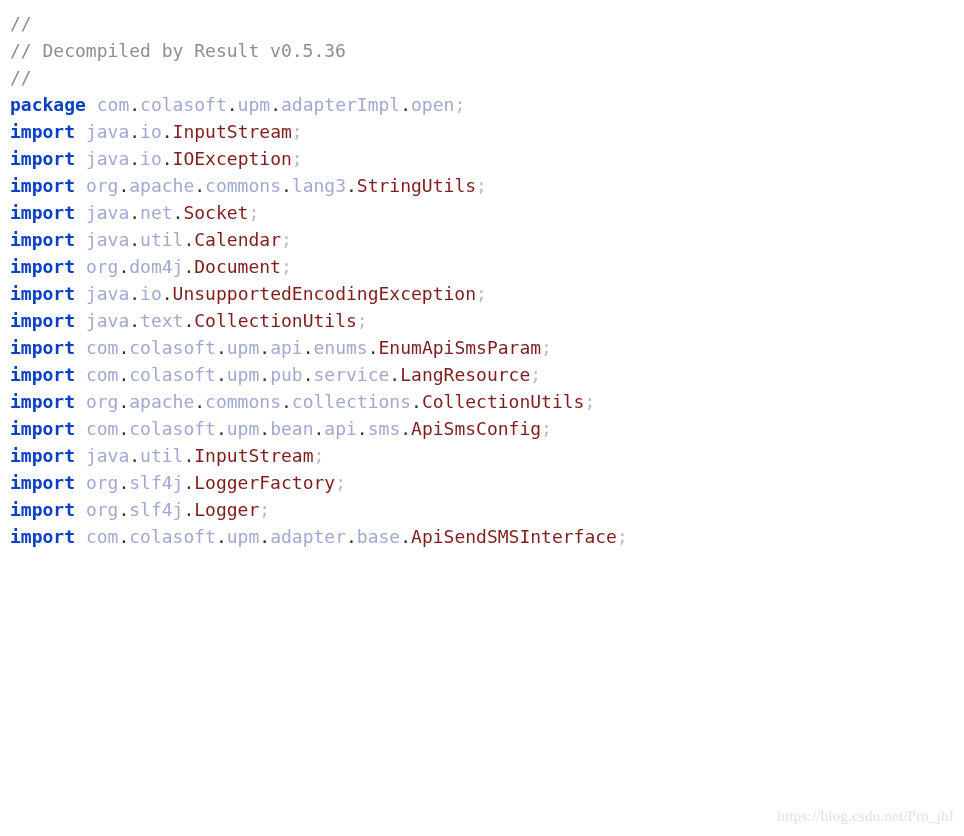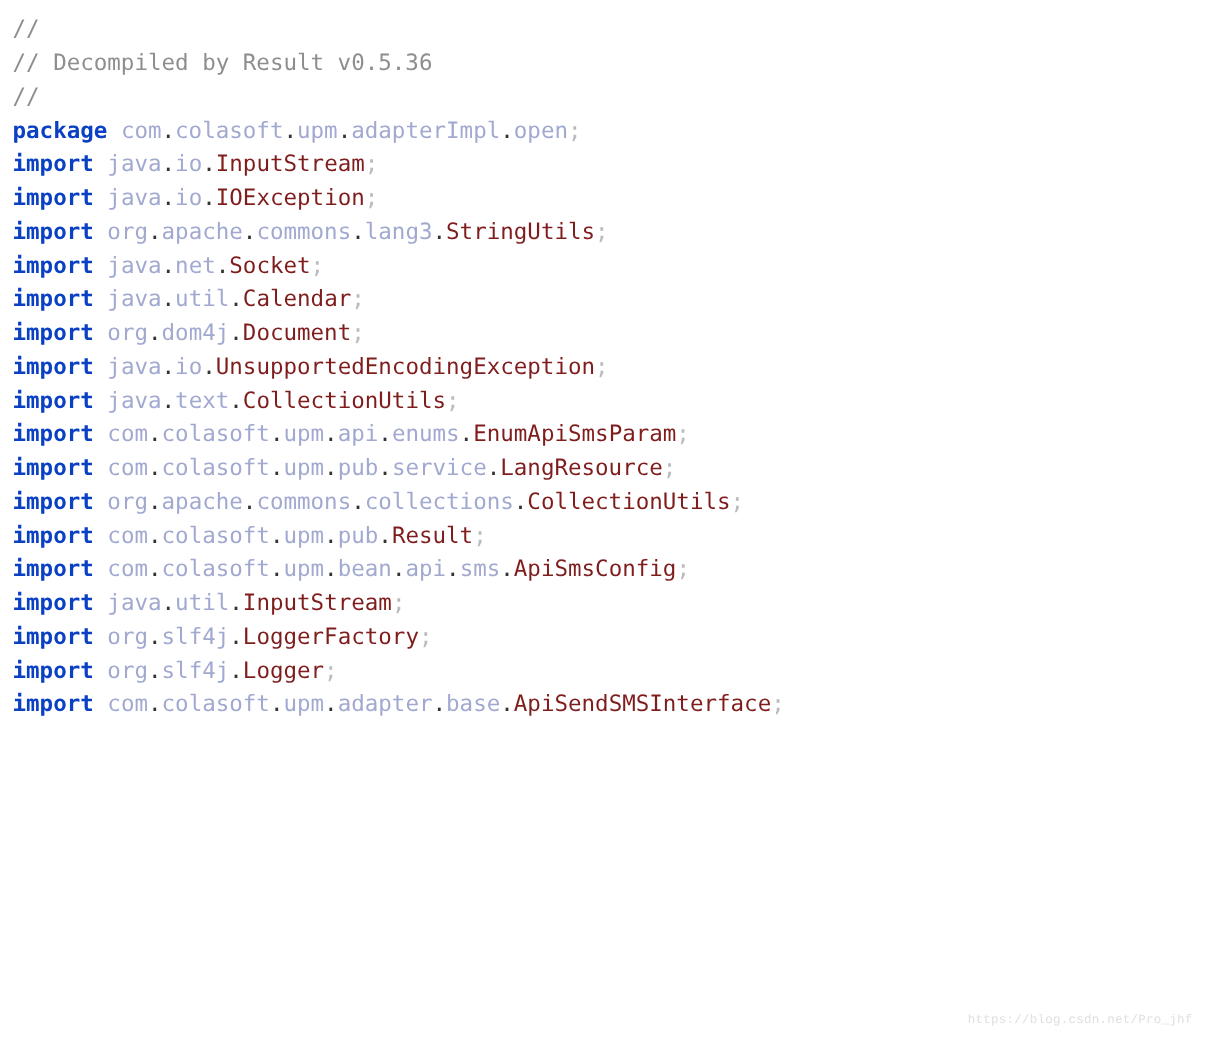--- a/index.html
+++ b/index.html
@@ -19,23 +19,23 @@
   .comment { color: #8e8e8e; }
   .kw-package { color: #0a40c4; font-weight: bold; } 
   .pkg-path { color: #a1a9d0; } 
   .dot { color: #333333; }
   .semi { color: #bbbbbb; }
   .class-name { color: #7f1d1d; } 
   .watermark {
     position: absolute;
     right: 10px;
     bottom: 6px;
-    font-size: 10px;
+    font-size: 15px;
     color: #e0e0e0;
-    font-family: Liberation Mono, monospace;
+    font-family: Liberation Serif, serif;
     letter-spacing: 0.2px;
   }
 </style>
 </head>
 <body>
 
 <div id="code-container">
     <div class="line"><span class="comment">// </span></div>
     <div class="line"><span class="comment">// Decompiled by Result v0.5.36</span></div>
     <div class="line"><span class="comment">// </span></div>
@@ -46,21 +46,20 @@
     <div class="line"><span class="kw-package">import</span> <span class="pkg-path">java</span><span class="dot">.</span><span class="pkg-path">io</span><span class="dot">.</span><span class="class-name">IOException</span><span class="semi">;</span></div>
     <div class="line"><span class="kw-package">import</span> <span class="pkg-path">org</span><span class="dot">.</span><span class="pkg-path">apache</span><span class="dot">.</span><span class="pkg-path">commons</span><span class="dot">.</span><span class="pkg-path">lang3</span><span class="dot">.</span><span class="class-name">StringUtils</span><span class="semi">;</span></div>
     <div class="line"><span class="kw-package">import</span> <span class="pkg-path">java</span><span class="dot">.</span><span class="pkg-path">net</span><span class="dot">.</span><span class="class-name">Socket</span><span class="semi">;</span></div>
     <div class="line"><span class="kw-package">import</span> <span class="pkg-path">java</span><span class="dot">.</span><span class="pkg-path">util</span><span class="dot">.</span><span class="class-name">Calendar</span><span class="semi">;</span></div>
     <div class="line"><span class="kw-package">import</span> <span class="pkg-path">org</span><span class="dot">.</span><span class="pkg-path">dom4j</span><span class="dot">.</span><span class="class-name">Document</span><span class="semi">;</span></div>
     <div class="line"><span class="kw-package">import</span> <span class="pkg-path">java</span><span class="dot">.</span><span class="pkg-path">io</span><span class="dot">.</span><span class="class-name">UnsupportedEncodingException</span><span class="semi">;</span></div>
     <div class="line"><span class="kw-package">import</span> <span class="pkg-path">java</span><span class="dot">.</span><span class="pkg-path">text</span><span class="dot">.</span><span class="class-name">CollectionUtils</span><span class="semi">;</span></div>
     <div class="line"><span class="kw-package">import</span> <span class="pkg-path">com</span><span class="dot">.</span><span class="pkg-path">colasoft</span><span class="dot">.</span><span class="pkg-path">upm</span><span class="dot">.</span><span class="pkg-path">api</span><span class="dot">.</span><span class="pkg-path">enums</span><span class="dot">.</span><span class="class-name">EnumApiSmsParam</span><span class="semi">;</span></div>
     <div class="line"><span class="kw-package">import</span> <span class="pkg-path">com</span><span class="dot">.</span><span class="pkg-path">colasoft</span><span class="dot">.</span><span class="pkg-path">upm</span><span class="dot">.</span><span class="pkg-path">pub</span><span class="dot">.</span><span class="pkg-path">service</span><span class="dot">.</span><span class="class-name">LangResource</span><span class="semi">;</span></div>
     <div class="line"><span class="kw-package">import</span> <span class="pkg-path">org</span><span class="dot">.</span><span class="pkg-path">apache</span><span class="dot">.</span><span class="pkg-path">commons</span><span class="dot">.</span><span class="pkg-path">collections</span><span class="dot">.</span><span class="class-name">CollectionUtils</span><span class="semi">;</span></div>
-    <div class="line"><span class="kw-package">import</span> <span class="pkg-path">com</span><span class="dot">.</span><span class="pkg-path">colasoft</span><span class="dot">.</span><span class="pkg-path">upm</span><span class="dot">.</span><span class="pkg-path">pub</span><span class="dot">.</span><span class="class-name">Result</span><span class="semi">;</span></div>
     <div class="line"><span class="kw-package">import</span> <span class="pkg-path">com</span><span class="dot">.</span><span class="pkg-path">colasoft</span><span class="dot">.</span><span class="pkg-path">upm</span><span class="dot">.</span><span class="pkg-path">bean</span><span class="dot">.</span><span class="pkg-path">api</span><span class="dot">.</span><span class="pkg-path">sms</span><span class="dot">.</span><span class="class-name">ApiSmsConfig</span><span class="semi">;</span></div>
     <div class="line"><span class="kw-package">import</span> <span class="pkg-path">java</span><span class="dot">.</span><span class="pkg-path">util</span><span class="dot">.</span><span class="class-name">InputStream</span><span class="semi">;</span></div>
     <div class="line"><span class="kw-package">import</span> <span class="pkg-path">org</span><span class="dot">.</span><span class="pkg-path">slf4j</span><span class="dot">.</span><span class="class-name">LoggerFactory</span><span class="semi">;</span></div>
     <div class="line"><span class="kw-package">import</span> <span class="pkg-path">org</span><span class="dot">.</span><span class="pkg-path">slf4j</span><span class="dot">.</span><span class="class-name">Logger</span><span class="semi">;</span></div>
     <div class="line"><span class="kw-package">import</span> <span class="pkg-path">com</span><span class="dot">.</span><span class="pkg-path">colasoft</span><span class="dot">.</span><span class="pkg-path">upm</span><span class="dot">.</span><span class="pkg-path">adapter</span><span class="dot">.</span><span class="pkg-path">base</span><span class="dot">.</span><span class="class-name">ApiSendSMSInterface</span><span class="semi">;</span></div>
   </div>
 
 <div class="watermark">https://blog.csdn.net/Pro_jhf</div>
 
 </body></html>

